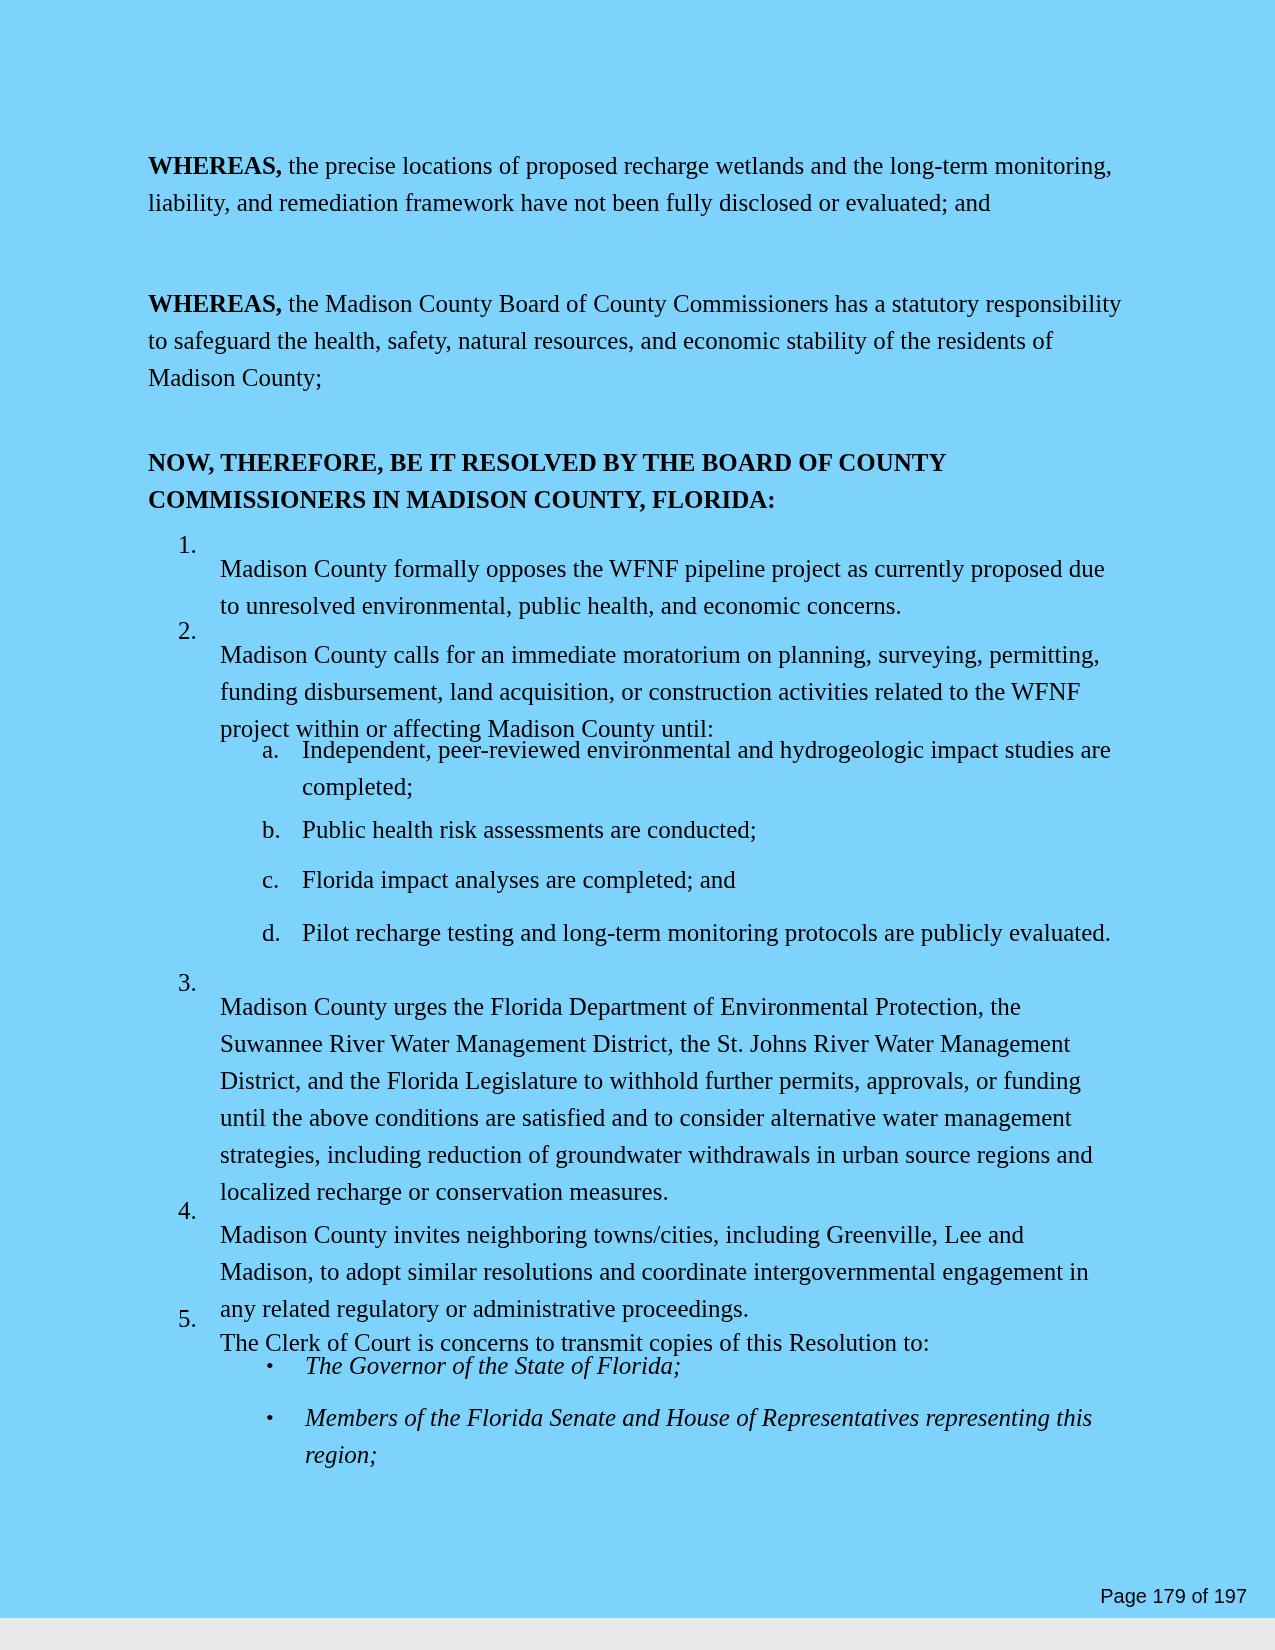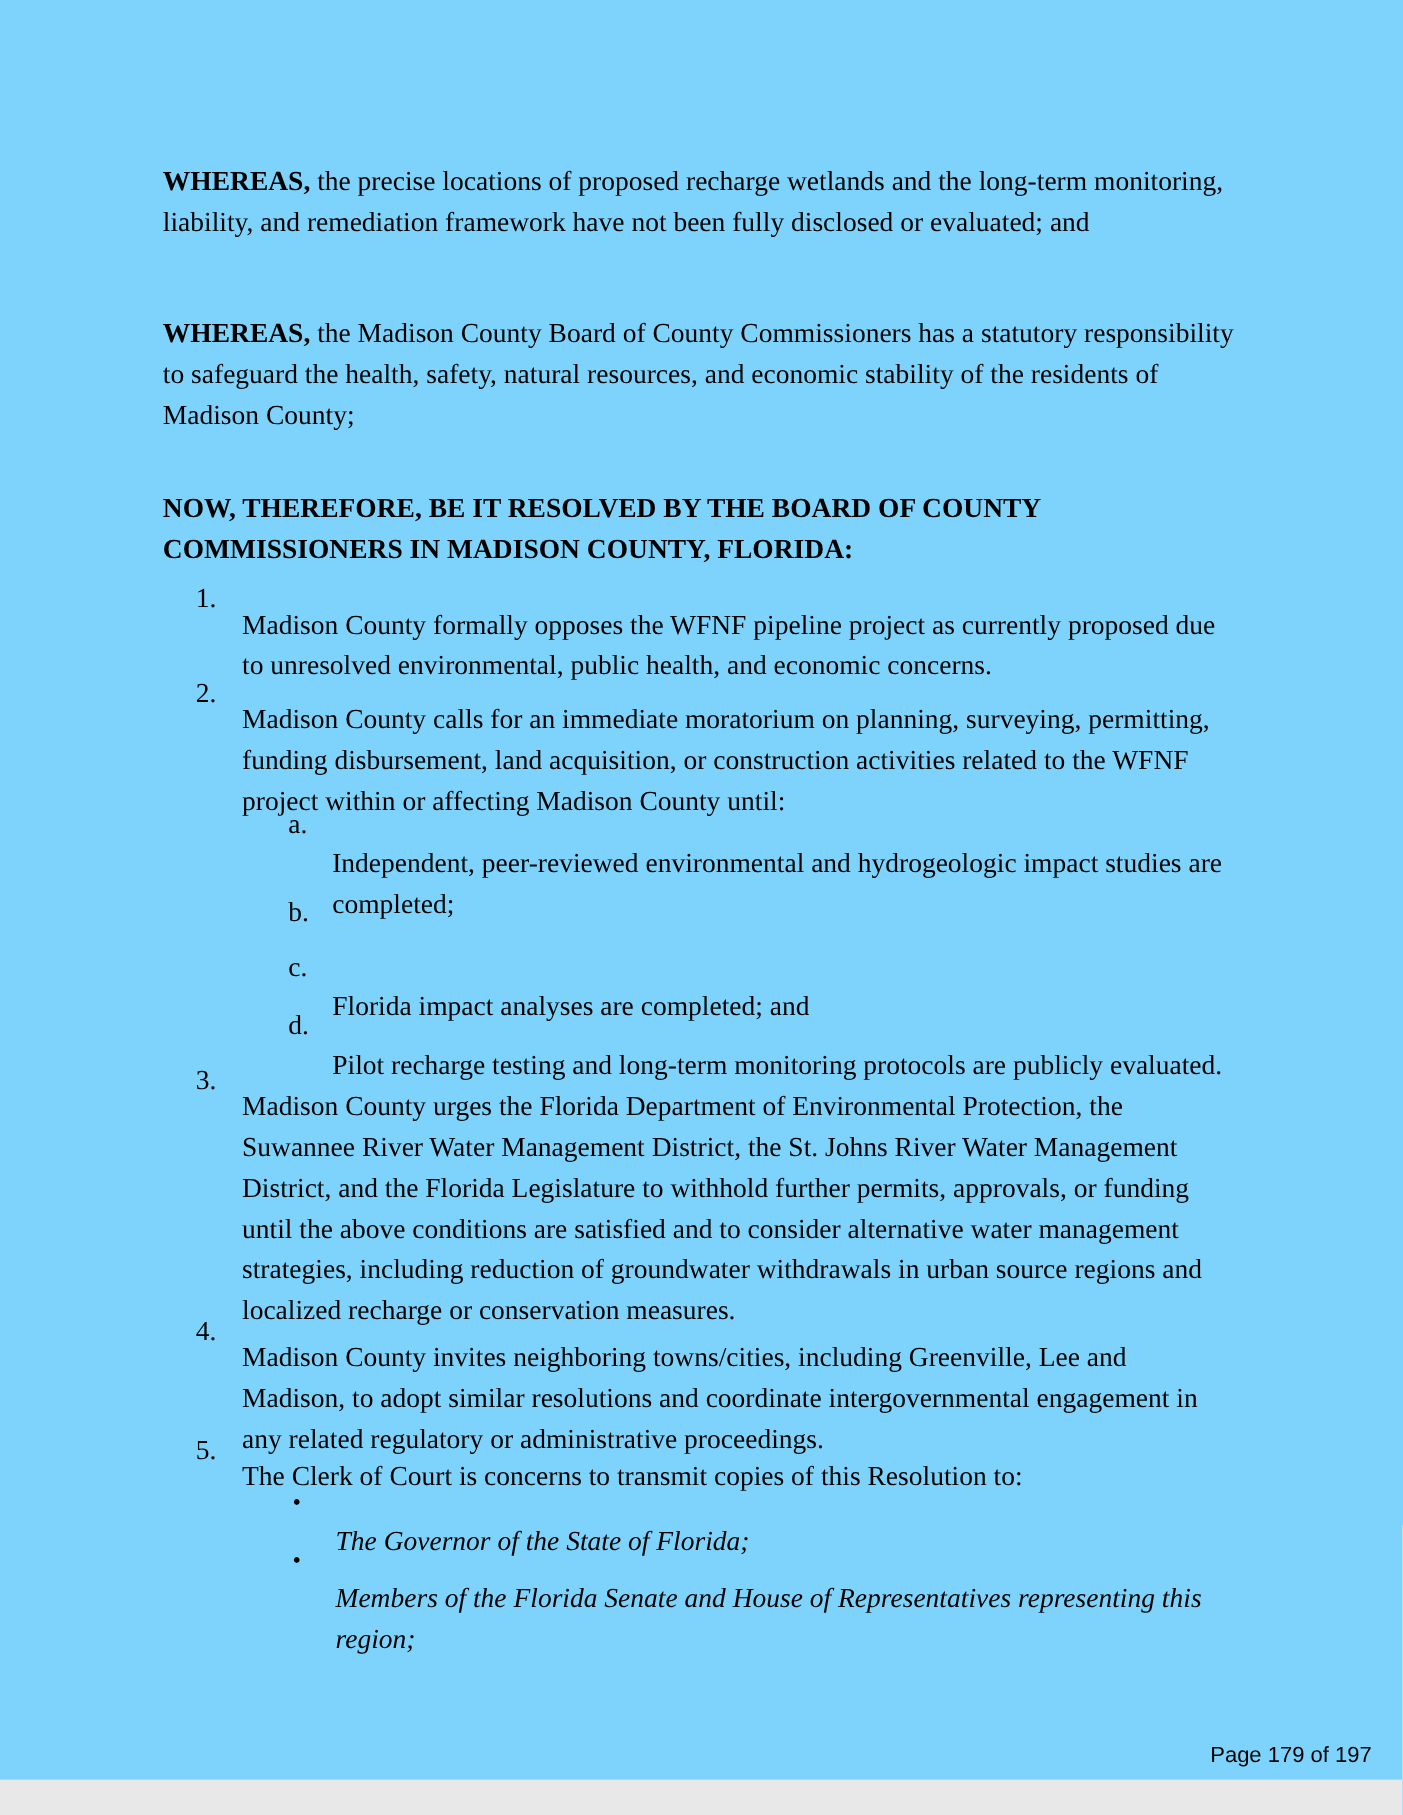--- a/index.html
+++ b/index.html
@@ -39,21 +39,21 @@
     position: absolute;
     top: 0;
   }
   .li .txt {
     display: block;
     white-space: pre-line;
   }
   .lv1 .marker { left: 30px; }
   .lv1 .txt    { margin-left: 72px; width: 950px; margin-top: 24px; }
   .lv2 .marker { left: 114px; }
-  .lv2 .txt    { margin-left: 154px; width: 870px; margin-top: 36px; }
+  .lv2 .txt    { margin-left: 154px; width: 870px; }
   .blt .marker { left: 118px; font-size: 22px; }
   .blt .txt    { margin-left: 157px; width: 867px; font-style: italic; }
   .footer {
     position: absolute;
     right: 28px;
     top: 1582px;
     font-family: "Liberation Sans", sans-serif;
     font-size: 20px;
     line-height: 29px;
     color: #000000;
@@ -88,20 +88,21 @@
   </div>
 
   <div class="li lv2" style="top:731px">
     <span class="marker">a.</span>
     <span class="txt">Independent, peer-reviewed environmental and hydrogeologic impact studies are
 completed;</span>
   </div>
 
   <div class="li lv2" style="top:811px">
     <span class="marker">b.</span>
+    <span class="txt">Public health risk assessments are conducted;</span>
   </div>
 
   <div class="li lv2" style="top:861px">
     <span class="marker">c.</span>
     <span class="txt">Florida impact analyses are completed; and</span>
   </div>
 
   <div class="li lv2" style="top:914px">
     <span class="marker">d.</span>
     <span class="txt">Pilot recharge testing and long-term monitoring protocols are publicly evaluated.</span>

